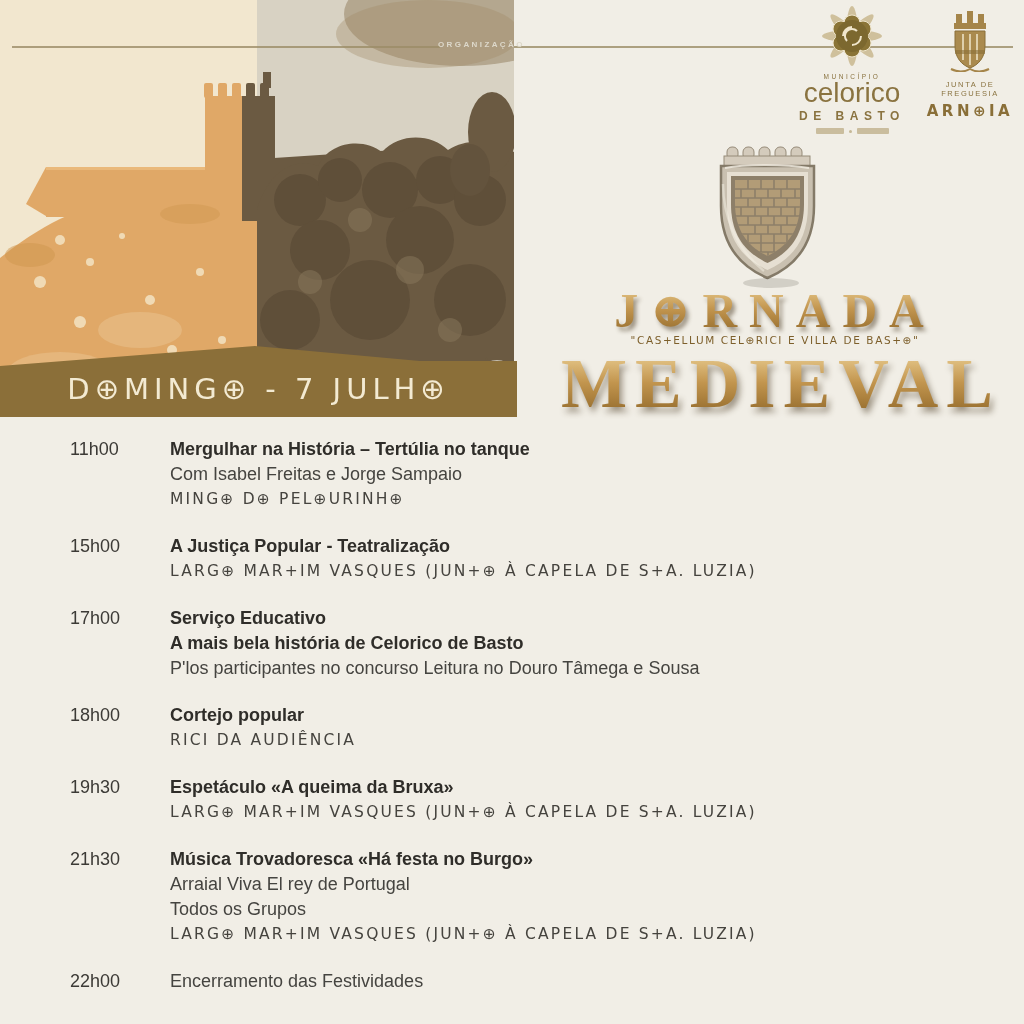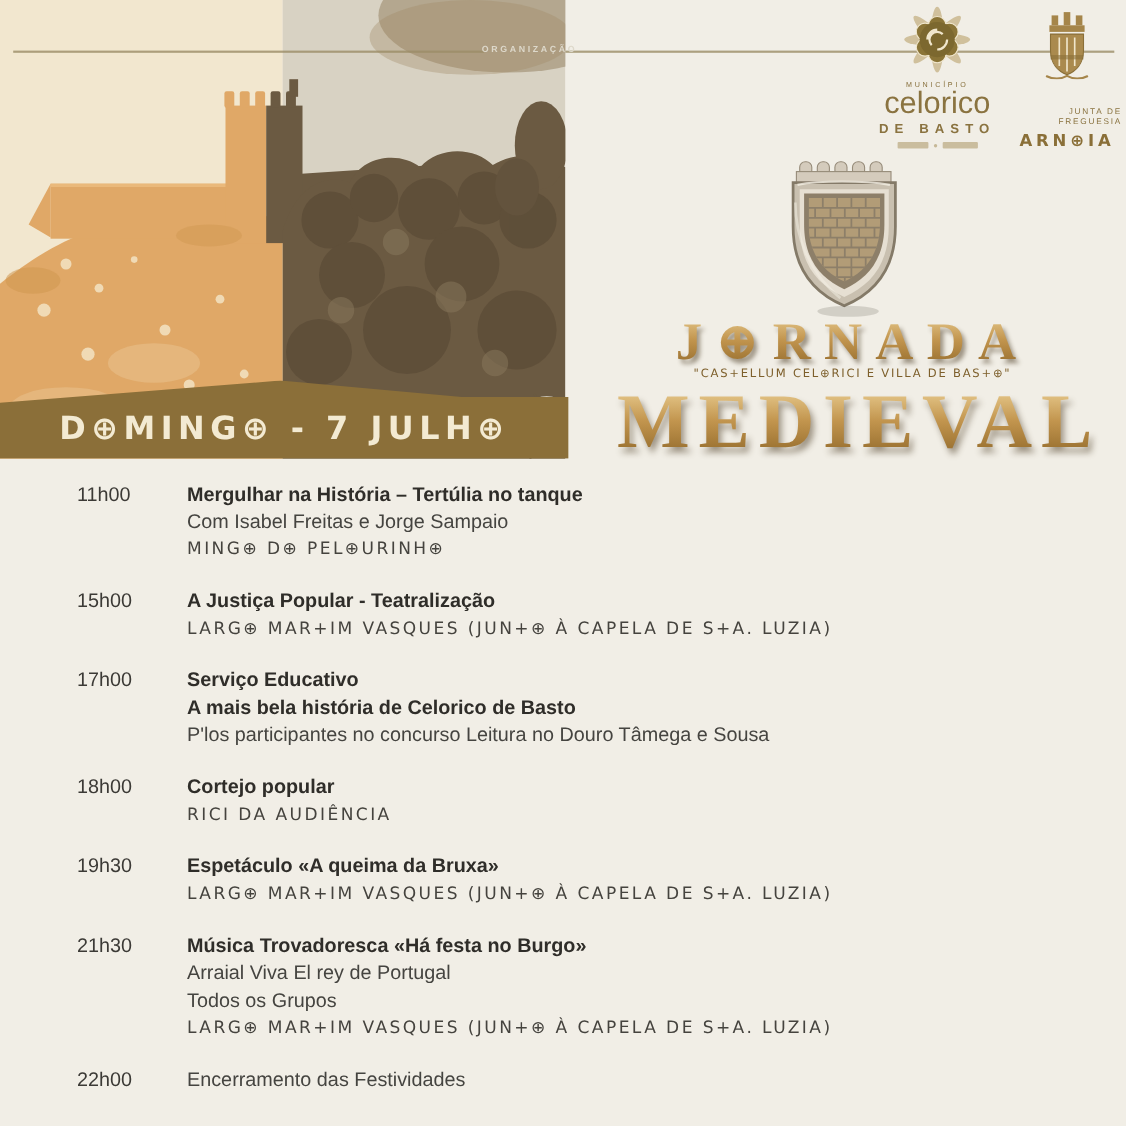--- a/index.html
+++ b/index.html
@@ -17,35 +17,35 @@
   
   .photo{position:absolute;left:0;top:0;width:514px;height:417px;}
   .ph-orange{fill:var(--photo-orange,#e0a867);}
   .ph-dark{fill:var(--photo-dark,#6b5a42);}
 
   
   .banner{position:absolute;left:0;top:340px;width:517px;height:77px;
           background:var(--banner-brown,#8b6f39);
           clip-path:polygon(0 33.8%,49.3% 7.8%,81.2% 27.3%,100% 27.3%,100% 100%,0 100%);}
   .banner-text{position:absolute;left:0;right:0;bottom:11px;text-align:center;
-               font-family:"DejaVu Sans",sans-serif;font-weight:700;font-size:29px;
+               font-family:"DejaVu Sans",sans-serif;font-weight:400;font-size:29px;
                letter-spacing:5px;color:#f3ead2;}
 
   
   .logo-celorico{position:absolute;left:788px;top:6px;width:128px;text-align:center;color:var(--accent-gold,#8a7340);}
   .logo-celorico .municipio{font-size:6.5px;letter-spacing:2.5px;margin-top:1px;}
   .logo-celorico .name{font-family:Liberation Sans, sans-serif;font-size:28px;line-height:26px;font-weight:400;}
   .logo-celorico .region{font-size:12px;letter-spacing:5.5px;margin-top:3px;font-weight:700;}
   .smudge-row{margin-top:5px;display:flex;justify-content:center;align-items:center;gap:5px;}
   .smudge{display:inline-block;height:6px;background:#9c8147;opacity:.45;border-radius:1px;}
   .smudge.a{width:28px;} .smudge.b{width:32px;}
   .smudge-dot{width:3px;height:3px;background:#9c8147;opacity:.5;border-radius:50%;}
 
   .logo-arnoia{position:absolute;left:920px;top:8px;width:100px;text-align:center;color:var(--accent-gold,#8a7340);}
-  .logo-arnoia .junta{font-size:7.5px;letter-spacing:1.6px;margin-top:20px;text-align:right;}
+  .logo-arnoia .junta{font-size:7.5px;letter-spacing:1.6px;margin-top:4px;}
   .logo-arnoia .name{font-family:"DejaVu Sans",sans-serif;font-size:15px;letter-spacing:3.5px;
                      font-weight:600;margin-top:4px;color:#8a6f38;}
 
   
   .emblem{position:absolute;left:705px;top:144px;width:125px;height:148px;}
 
   
   .gold-grad{background:linear-gradient(180deg,#eed398 0%,var(--title-gold,#c2954e) 48%,#8d6527 100%);
              -webkit-background-clip:text;background-clip:text;color:transparent;
              -webkit-text-fill-color:transparent;}

